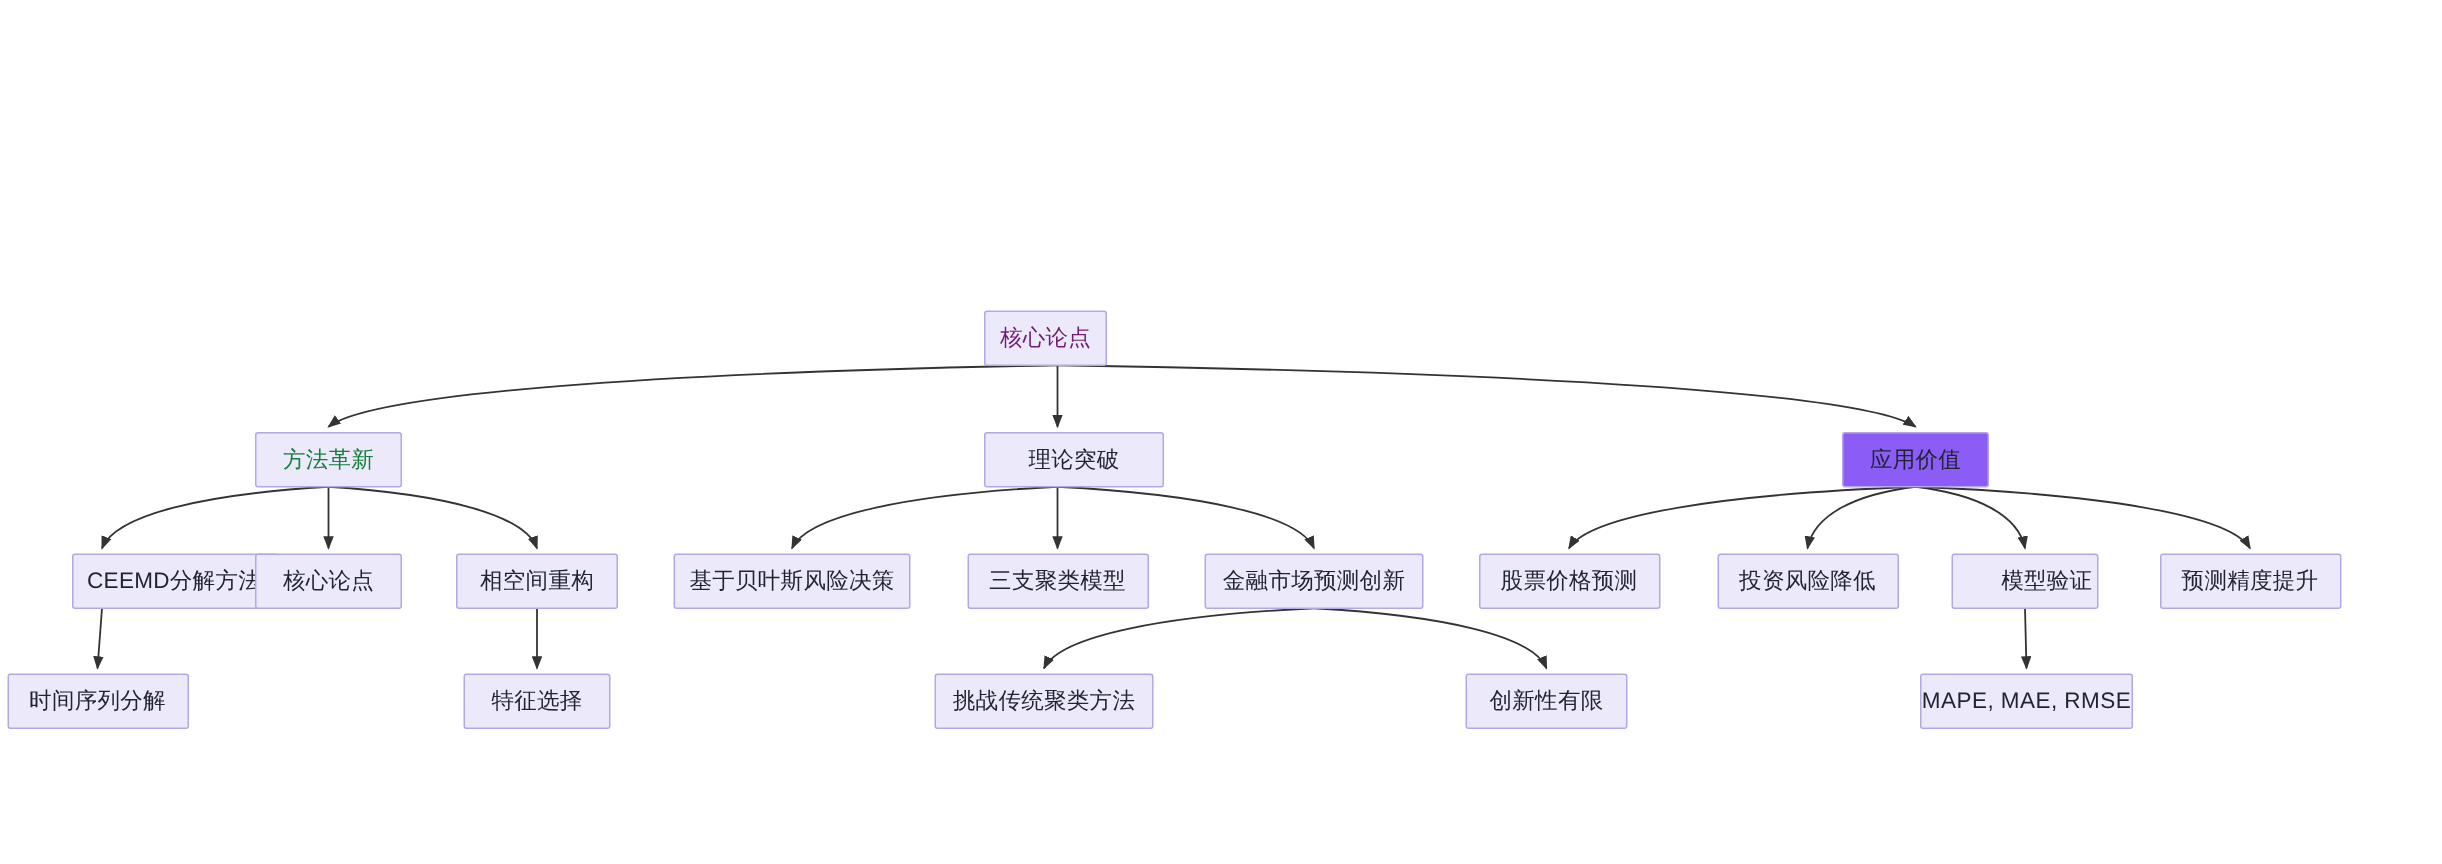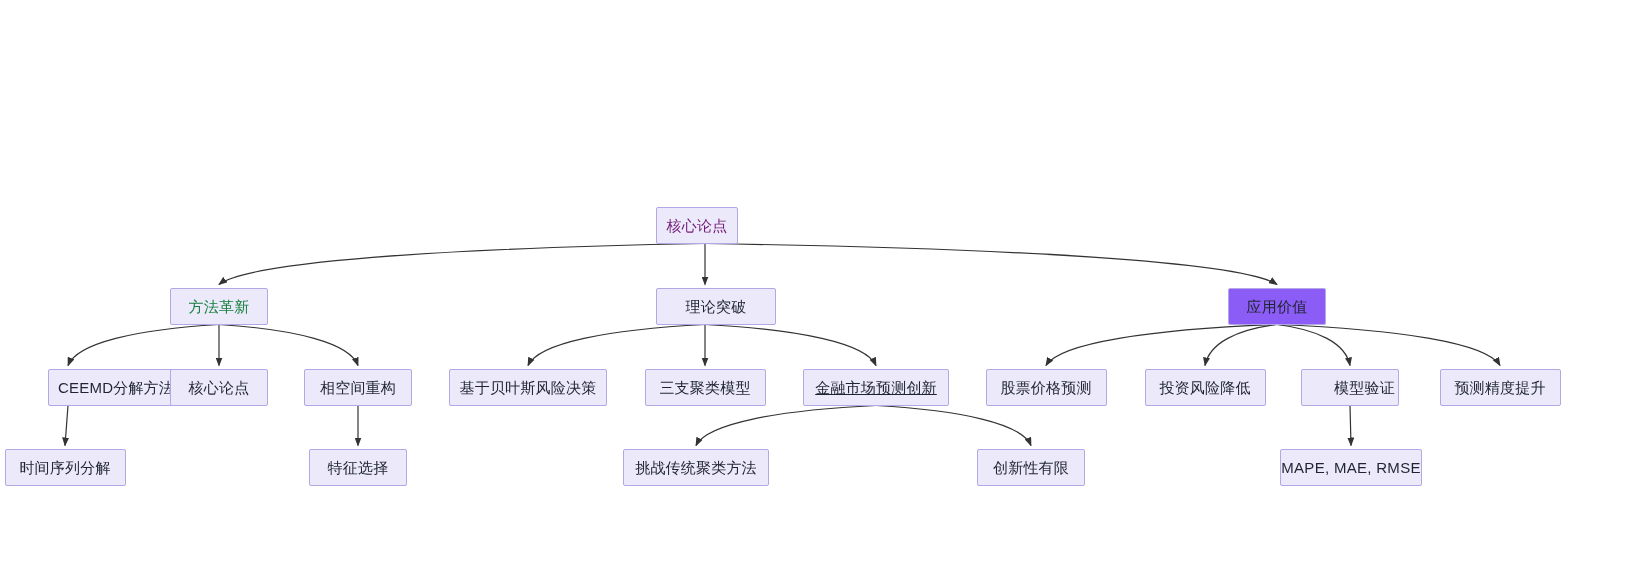--- a/index.html
+++ b/index.html
@@ -106,21 +106,21 @@
       </div>
       <div class="node" style="left: 304px; top: 368.5px; width: 108px; background: rgb(236, 233, 251); border-color: rgb(180, 167, 230); color: rgb(31, 36, 48);">
         <span class="label">相空间重构</span>
       </div>
       <div class="node" style="left: 449px; top: 368.5px; width: 158px; background: rgb(236, 233, 251); border-color: rgb(180, 167, 230); color: rgb(31, 36, 48);">
         <span class="label">基于贝叶斯风险决策</span>
       </div>
       <div class="node" style="left: 644.5px; top: 368.5px; width: 121px; background: rgb(236, 233, 251); border-color: rgb(180, 167, 230); color: rgb(31, 36, 48);">
         <span class="label">三支聚类模型</span>
       </div>
-      <div class="node" style="left: 803px; top: 368.5px; width: 146px; background: rgb(236, 233, 251); border-color: rgb(180, 167, 230); color: rgb(31, 36, 48); text-decoration: underline;">
+      <div class="node" style="left: 803px; top: 368.5px; width: 146px; background: rgb(236, 233, 251); border-color: rgb(180, 167, 230); color: rgb(31, 36, 48);">
         <span class="label">金融市场预测创新</span>
       </div>
       <div class="node" style="left: 985.5px; top: 368.5px; width: 121px; background: rgb(236, 233, 251); border-color: rgb(180, 167, 230); color: rgb(31, 36, 48);">
         <span class="label">股票价格预测</span>
       </div>
       <div class="node" style="left: 1144.5px; top: 368.5px; width: 121px; background: rgb(236, 233, 251); border-color: rgb(180, 167, 230); color: rgb(31, 36, 48);">
         <span class="label">投资风险降低</span>
       </div>
       <div class="node" style="left: 1301px; top: 368.5px; width: 98px; background: rgb(236, 233, 251); border-color: rgb(180, 167, 230); color: rgb(31, 36, 48); padding-left: 29px;">
         <span class="label">模型验证</span>

